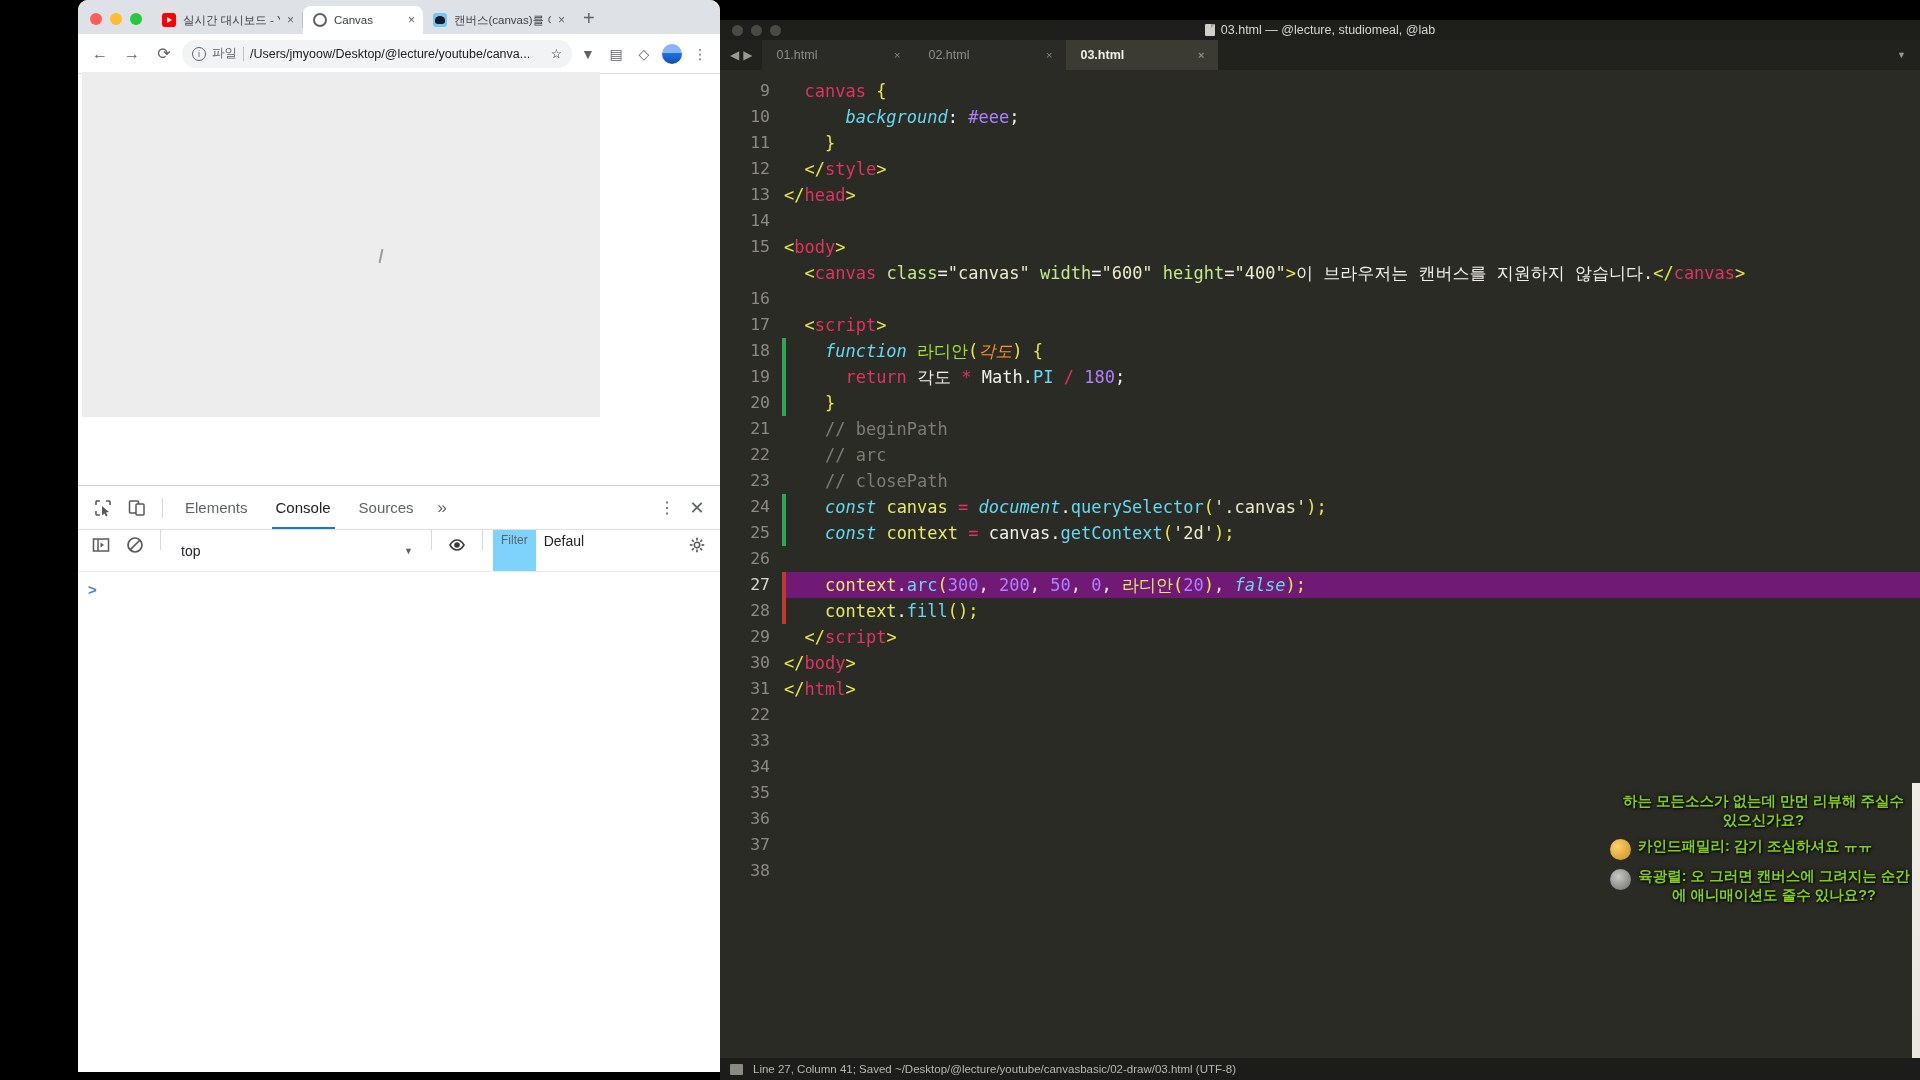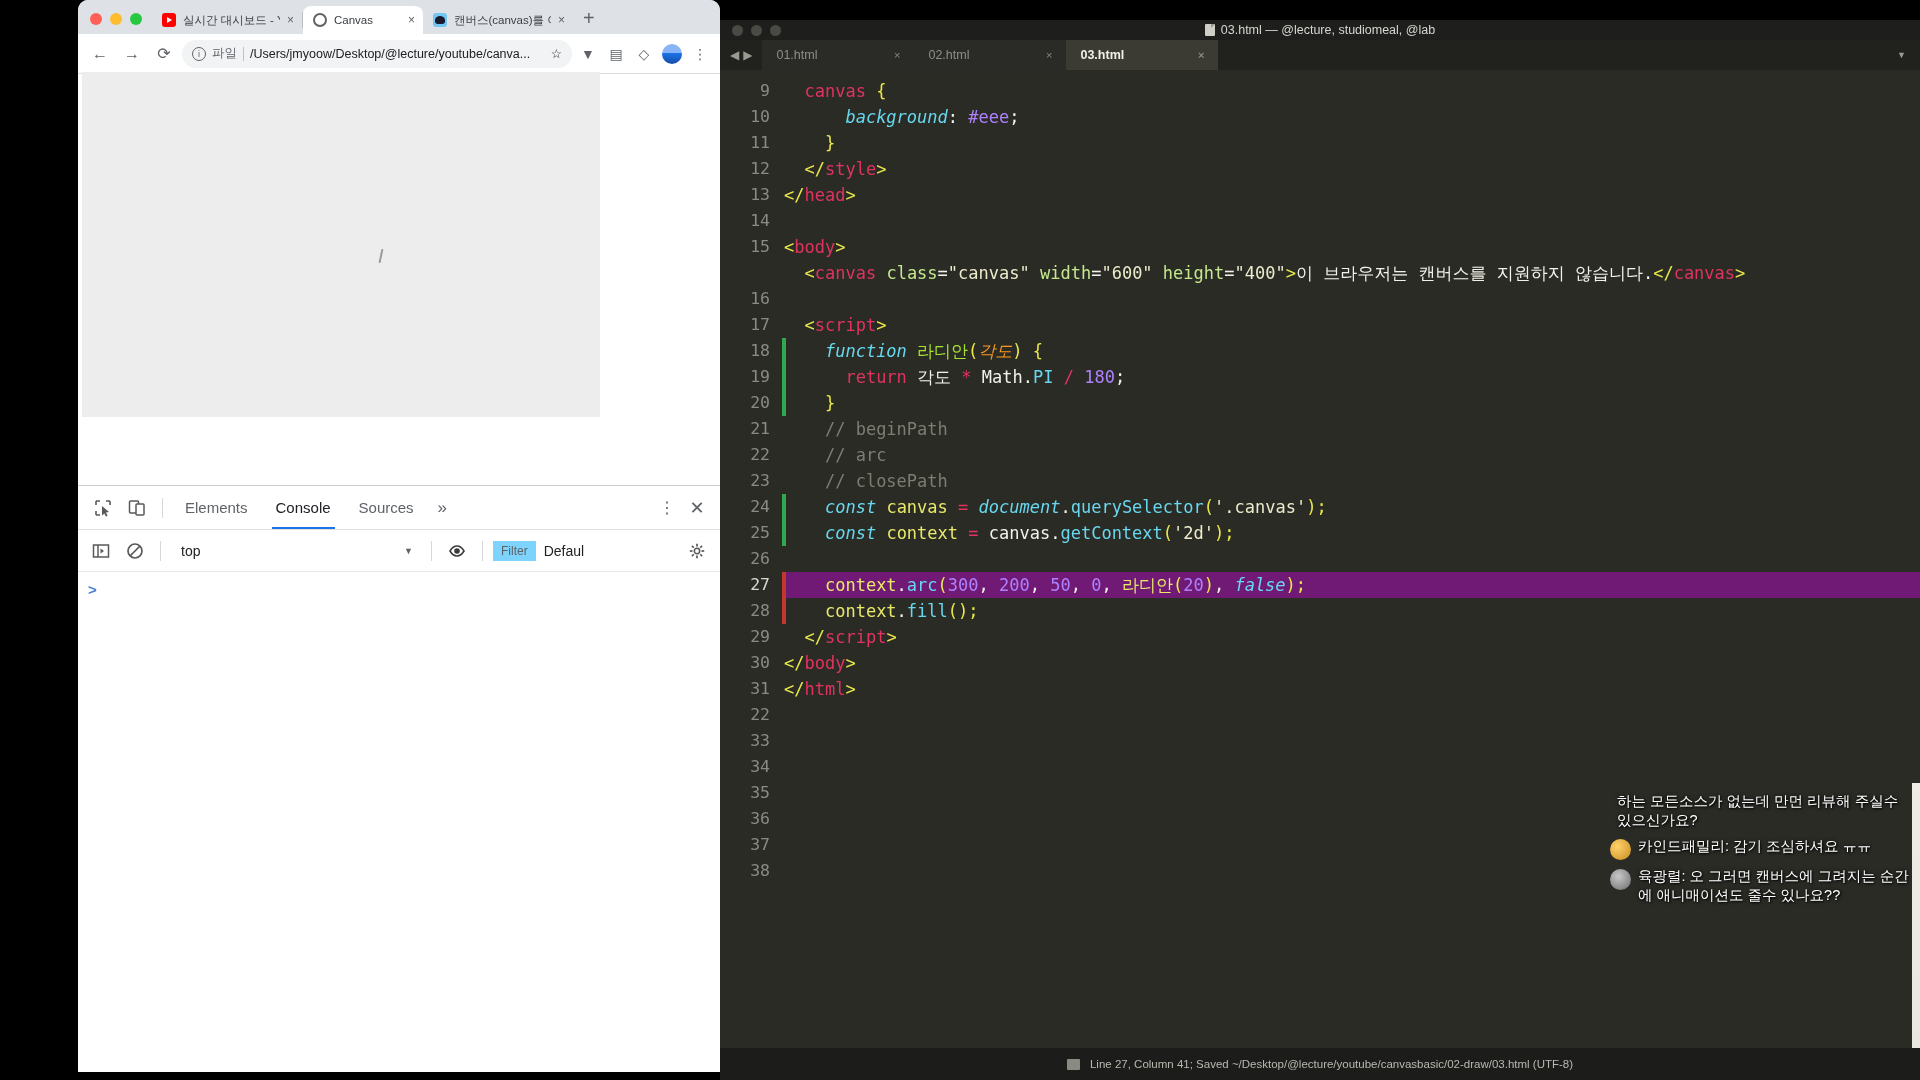--- a/index.html
+++ b/index.html
@@ -84,21 +84,21 @@
   .dt-tab.active { color:#202124; }
   .dt-tab.active::after { content:""; position:absolute; left:10px; right:10px; bottom:0;
      height:2.5px; background:#1a73e8; }
   .dt-more { padding:0 10px; font-size:17px; color:#5f6368; }
   .dt-right { margin-left:auto; display:flex; align-items:center; gap:2px; }
   .dt-kebab { width:26px;height:34px;display:flex;align-items:center;justify-content:center;
      font-size:16px;color:#5f6368; letter-spacing:0; }
   .dt-close { width:30px;height:34px;display:flex;align-items:center;justify-content:center;
      font-size:18px;color:#5f6368; }
 
-  .dt-filterbar { height:42px; display:flex; align-items:center; padding:0 8px;
+  .dt-filterbar { height:42px; display:flex; padding:0 8px;
      border-bottom:1px solid #e8e8e8; gap:4px; }
   .fb-icon { width:30px;height:30px;display:flex;align-items:center;justify-content:center;color:#5a5a5a;}
   .ctx-select { display:flex; align-items:center; flex:0 0 250px; font-size:14px;
      color:#202124; padding-left:10px; position:relative; }
   .ctx-select .caret { position:absolute; right:8px; font-size:9px; color:#5f6368; }
   .fb-sep { width:1px;height:20px;background:#d8d8d8;margin:0 6px;}
   .filter-box { font-size:12px; color:#5f6368; padding:3px 8px; background:#7dd3fc; }
   .level-box { font-size:14px; color:#202124; padding:3px 4px; }
   .gear { margin-left:auto; width:30px;height:30px;display:flex;align-items:center;
      justify-content:center;color:#5a5a5a;font-size:15px;}
@@ -150,33 +150,33 @@
   .plain { color:#f2f2ea; }
   .param { color:#fd971f; font-style:italic; }
   .meth { color:#67d8ef; }
   .op  { color:#e0335f; }
   .korn{ color:#a6e22e; }
 
   .marker { position:absolute; left:0; width:4px; }
   .mk-green { background:#2fa84f; }
   .mk-red { background:#c0392b; }
 
-  .ed-status { position:absolute; left:0; bottom:0; width:1200px; height:32px;
-     background:#1c1c1a; display:flex; align-items:center; padding:4px 10px; gap:10px;justify-content:center; }
+  .ed-status { position:absolute; left:0; bottom:0; width:1200px; height:22px;
+     background:#1c1c1a; display:flex; align-items:center; padding:4px 10px; gap:10px; }
   .ed-status .sicon { width:13px; height:11px; background:#8a8a82; border-radius:1px; }
   .ed-status .stext { font-size:11.5px; color:#b9b9b1; }
 
   
   .chat { position:absolute; left:890px; top:722px; width:300px; }
   .chat-row { display:flex; gap:7px; align-items:flex-start; margin-bottom:7px; }
   .chat-av { width:21px;height:21px;border-radius:50%; flex:none; margin-top:2px; }
   .chat-av.c1 { background:radial-gradient(circle at 35% 35%, #ffd26a, #c98b22); }
   .chat-av.c2 { background:radial-gradient(circle at 40% 35%, #c9c9c9, #6b6b6b); }
-  .chat-txt { font-size:14.5px; line-height:19px; color:#ffffff; font-weight:normal;
-     text-shadow:0 0 4px rgba(0,0,0,.95), 1px 1px 2px rgba(0,0,0,.95); }
+  .chat-txt { font-size:14.5px; line-height:19px; color:#84cc16; font-weight:bold;
+     text-shadow:0 0 4px rgba(0,0,0,.95), 1px 1px 2px rgba(0,0,0,.95);text-align:center; }
 
   
   .webcam { position:absolute; left:1192px; top:713px; width:300px; height:345px;
      background:#cfc9c0; overflow:hidden; }
   .wc-wall { position:absolute; inset:0;
      background:linear-gradient(170deg,#e2ded6 0%, #d3cec5 45%, #bfb9ae 100%); }
   .wc-wall::before{content:"";position:absolute;left:0;top:0;width:46%;height:100%;
      background:linear-gradient(100deg,#efece6,#ddd8cf);}
 
   .blackbar-l { position:absolute; left:0; top:0; width:78px; height:1080px; background:#000; }

